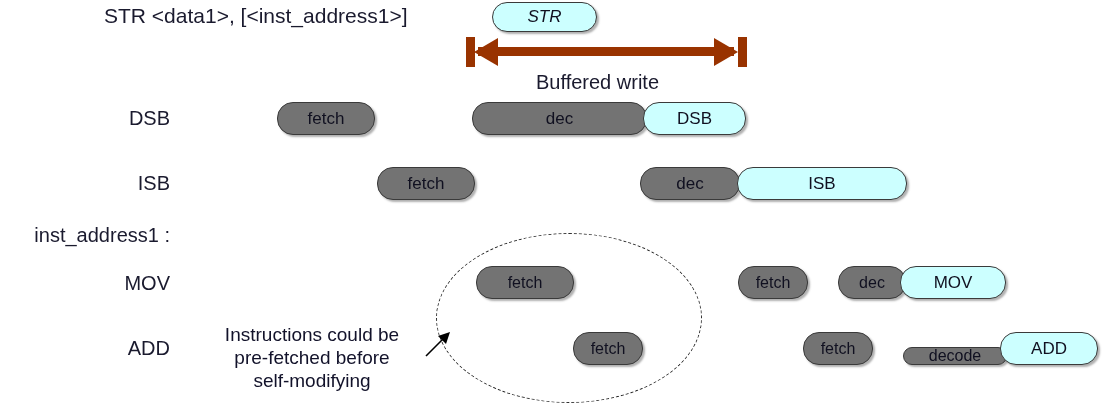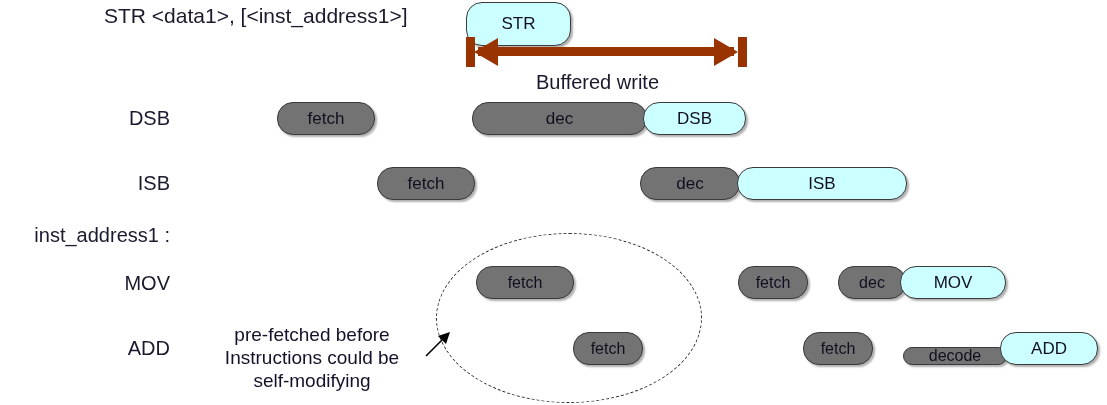--- a/index.html
+++ b/index.html
@@ -100,21 +100,21 @@
     letter-spacing: 0.3px;
   }
 </style>
 </head>
 <body>
 
 <div id="canvas">
 
   <div class="txt title-text">STR &lt;data1&gt;, [&lt;inst_address1&gt;]</div>
 
-  <div class="stage cyan" style="left:466px; top:2px; width:105px; height:44px;">STR</div>
+  <div class="stage cyan" style="left:492px; top:2px; width:105px; height:30px;font-style:italic;">STR</div>
 
   <div>
     <div class="arrow-bar" style="left:466px; top:37px; height:30px;"></div>
     <div class="arrow-bar" style="left:738px; top:37px; height:30px;"></div>
     <div class="arrow-shaft" style="left:478px; top:47px; width:256px;"></div>
     <div class="arrow-head left" style="left:474px; top:38px;"></div>
     <div class="arrow-head right" style="left:714px; top:38px;"></div>
   </div>
   <div class="txt buffered-label">Buffered write</div>
 
@@ -138,22 +138,22 @@
   <div class="stage gray small" style="left:738px; top:266px; width:70px; height:33px;">fetch</div>
   <div class="stage gray small" style="left:838px; top:266px; width:68px; height:33px;">dec</div>
   <div class="stage cyan" style="left:900px; top:266px; width:106px; height:33px;">MOV</div>
 
   <div class="stage gray small" style="left:573px; top:332px; width:70px; height:33px;">fetch</div>
   <div class="stage gray small" style="left:803px; top:332px; width:70px; height:33px;">fetch</div>
   <div class="stage gray small" style="left:903px; top:347px; width:104px; height:18px;">decode</div>
   <div class="stage cyan" style="left:1000px; top:332px; width:98px; height:33px;">ADD</div>
 
   <div class="note" style="left:196px; top:323px; width:232px;">
+    <div>Instructions could be</div>
     <div>pre-fetched before</div>
-    <div>Instructions could be</div>
     <div>self-modifying</div>
   </div>
   <svg class="note-arrow" style="left:424px; top:330px;" width="30" height="30">
     <line x1="2" y1="26" x2="22" y2="6" stroke="#000" stroke-width="1.6"></line>
     <polygon points="26,2 14,6 22,14" fill="#000"></polygon>
   </svg>
 
 
 </div>
 

